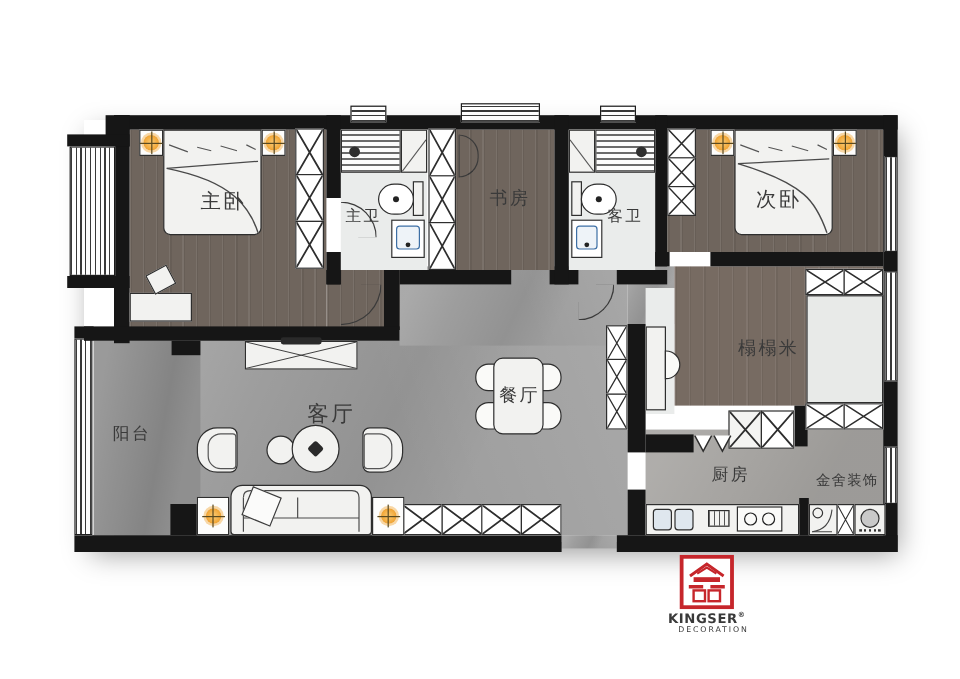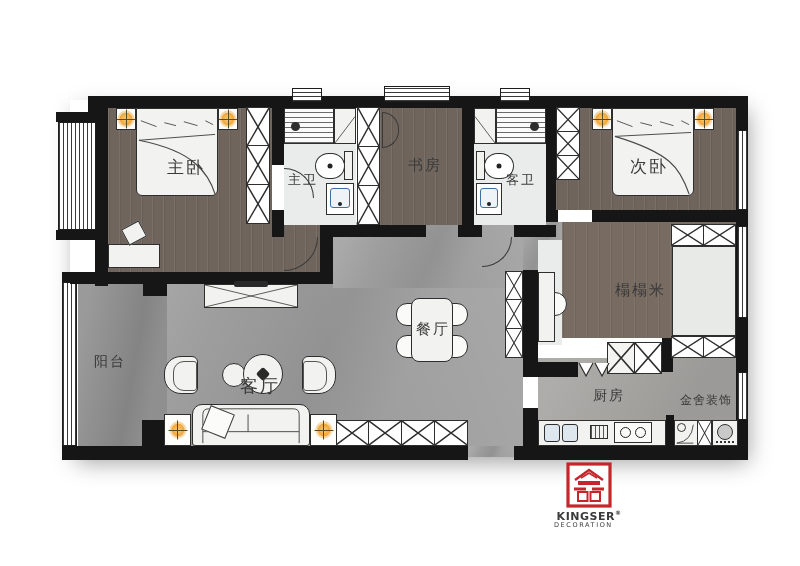--- a/index.html
+++ b/index.html
@@ -42,21 +42,21 @@
   .toilet-bowl{position:absolute;background:#fff;border:1.3px solid #2e2e2e;border-radius:45%/50%;box-sizing:border-box;}
   .toilet-bowl i{position:absolute;left:50%;top:50%;width:5px;height:5px;background:#222;border-radius:50%;transform:translate(-50%,-50%);}
   .sink{position:absolute;background:#fff;border:1.3px solid #2e2e2e;box-sizing:border-box;}
   .sink i{position:absolute;left:3px;top:4px;right:3px;bottom:6px;border:1px solid #3d6fa5;border-radius:3px;background:#eef3f8;}
   .sink b{position:absolute;left:50%;bottom:8px;width:4px;height:4px;background:#222;border-radius:50%;transform:translateX(-50%);}
   .arc{position:absolute;box-sizing:border-box;border:1.2px solid #3a3a3a;background:transparent;}
   .dchair{position:absolute;background:#fafaf8;border:1.2px solid #2e2e2e;box-sizing:border-box;}
   .circle{border-radius:50%;}
   .logo-mark{position:absolute;}
   .brand-name{position:absolute;font-weight:bold;color:#3a3a3a;text-align:center;letter-spacing:.5px;}
-  .brand-div{position:absolute;color:#3a3a3a;text-align:left;letter-spacing:1.6px;}
+  .brand-div{position:absolute;color:#3a3a3a;text-align:right;letter-spacing:1.6px;}
   .slogan{position:absolute;font-family:"DejaVu Serif",serif;color:#232323;letter-spacing:1px;}
 </style>
 </head>
 <body>
 
 <div id="app">
 
   <div class="shadow" style="left:70px;top:100px;width:672px;height:352px;"></div>
 
   <div class="floor marble" style="left:95px;top:284px;width:428px;height:162px;"></div>
@@ -386,21 +386,21 @@
     <div style="position:absolute;left:3px;bottom:2px;width:18px;height:2px;background:repeating-linear-gradient(90deg,#333 0 2px,rgba(0,0,0,0) 2px 4px);"></div>
   </div>
 
   <div class="label" style="left:167px;top:156px;font-size:17px;">主卧</div>
   <div class="label" style="left:288px;top:171px;font-size:13px;">主卫</div>
   <div class="label" style="left:408px;top:156px;font-size:15px;">书房</div>
   <div class="label" style="left:506px;top:171px;font-size:13px;">客卫</div>
   <div class="label" style="left:630px;top:155px;font-size:17px;">次卧</div>
   <div class="label" style="left:615px;top:281px;font-size:15px;font-family:Liberation Mono, monospace;">榻榻米</div>
   <div class="label" style="left:94px;top:353px;font-size:14px;">阳台</div>
-  <div class="label" style="left:240px;top:333px;font-size:18px;margin-top:41px;">客厅</div>
+  <div class="label" style="left:256px;top:333px;font-size:18px;">客厅</div>
   <div class="label" style="left:416px;top:320px;font-size:15px;">餐厅</div>
   <div class="label" style="left:593px;top:387px;font-size:14px;">厨房</div>
   <div class="label" style="left:680px;top:392px;font-size:12px;letter-spacing:1px;">金舍装饰</div>
 
   <svg class="logo-mark" style="left:566px;top:462px;" width="46" height="46" viewBox="0 0 46 46">
     <rect x="2" y="2" width="42" height="42" fill="#fff" stroke="#c6262b" stroke-width="3.2"></rect>
     <path d="M9 18 L23 8 L37 18" fill="none" stroke="#c6262b" stroke-width="2.4"></path>
     <path d="M15 16 L23 11 L31 16" fill="none" stroke="#c6262b" stroke-width="1.8"></path>
     <rect x="12" y="19" width="22" height="4" fill="#c6262b"></rect>
     <path d="M8 27 L20 27 M26 27 L38 27" stroke="#c6262b" stroke-width="3"></path>

